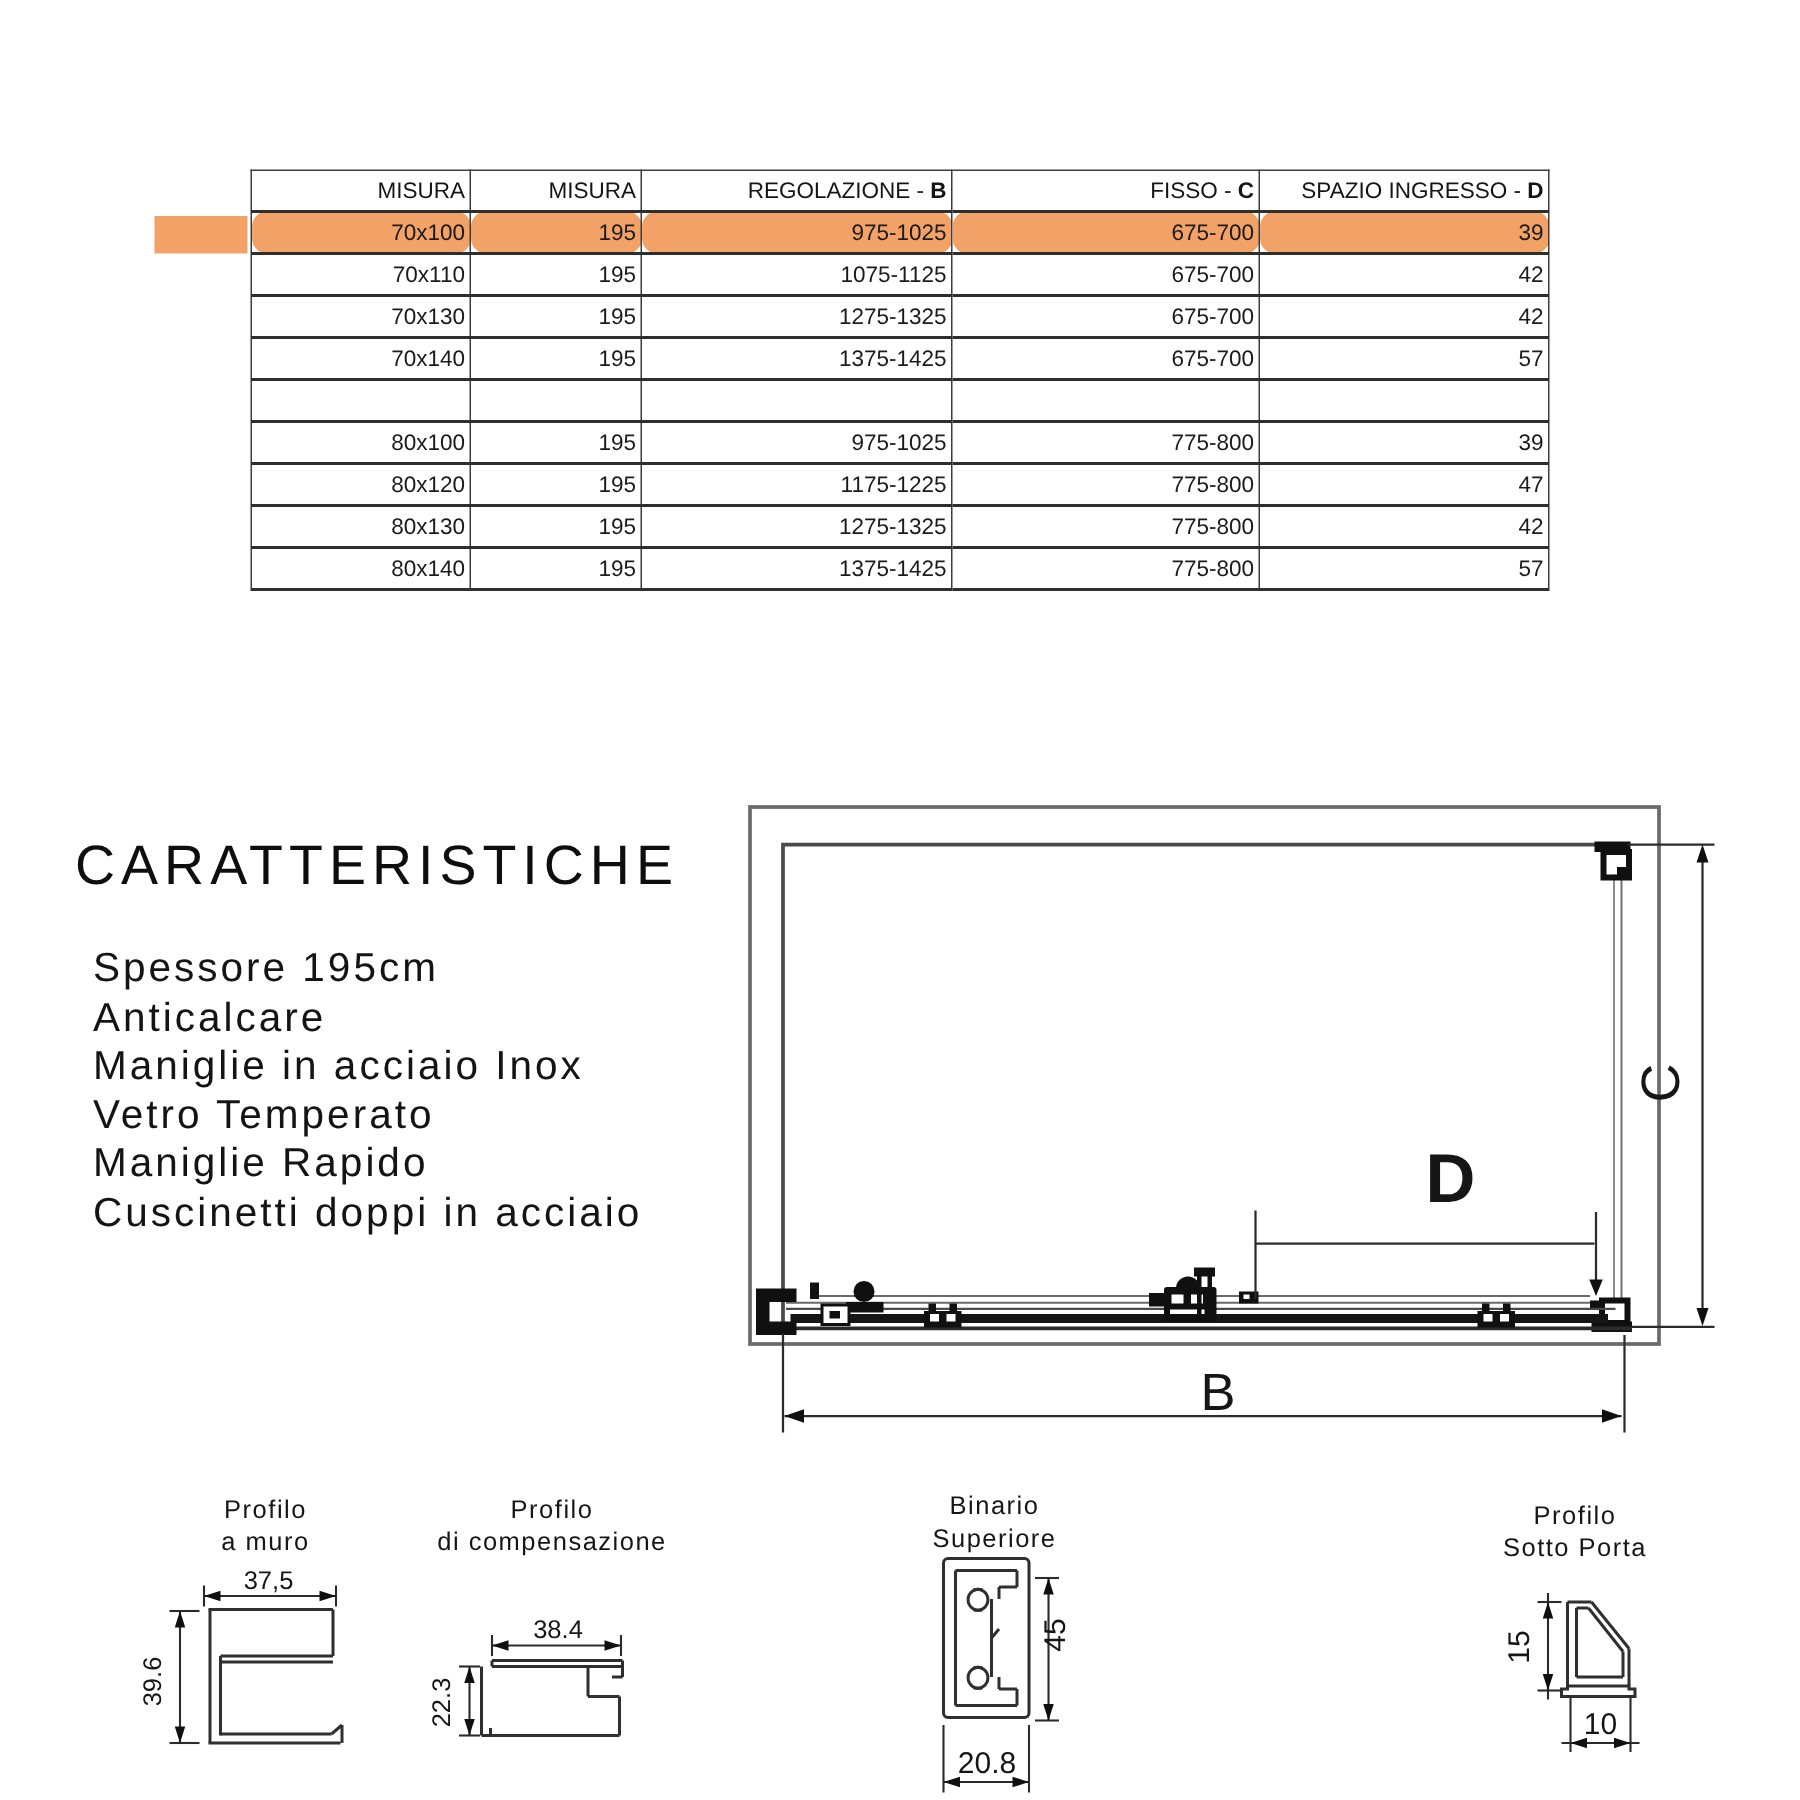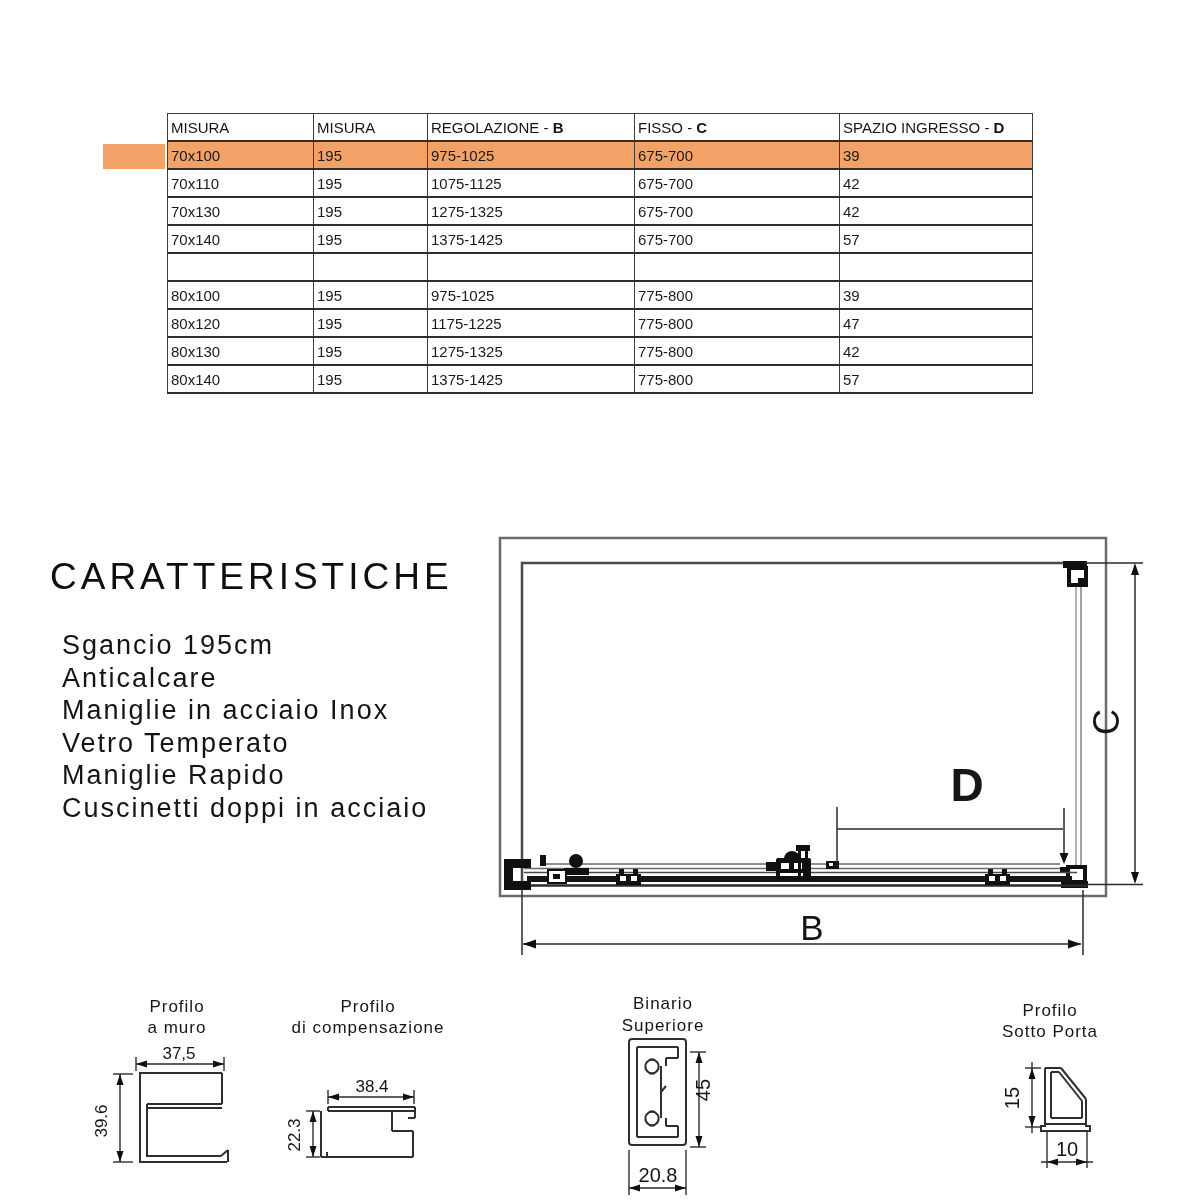--- a/index.html
+++ b/index.html
@@ -3,25 +3,25 @@
 <meta charset="utf-8">
 <style>
   html,body{margin:0;padding:0;background:#fff;}
   .sheet{position:relative;width:1200px;height:1200px;background:#ffffff;overflow:hidden;
          font-family:"Liberation Sans",sans-serif;}
 
   
   .spec-table{position:absolute;left:167px;top:113px;border-collapse:collapse;table-layout:fixed;}
   .spec-table td{border-left:1px solid #3d3d3d;border-right:1px solid #3d3d3d;
                  border-top:2px solid #2e2e2e;border-bottom:2px solid #2e2e2e;
-                 height:26px;font-size:15px;text-align:left;vertical-align:middle;
+                 height:26px;font-size:15px;text-align:right;vertical-align:middle;
                  color:#1b1b1b;padding:0 3px;white-space:nowrap;overflow:hidden;}
   .spec-table tr.header-row td{border-top:1px solid #3d3d3d;font-size:15px;color:#151515;}
   .spec-table td .suffix{font-weight:bold;}
-  .spec-table tr.hl td{background:#F2A266;}
+  .spec-table tr.hl td{background:#F2A266;border-radius:10px;}
   .spec-table tr.spacer td{height:26px;background:#fff;}
   .orange-tab{position:absolute;left:103px;top:144px;width:62px;height:25px;background:#F2A266;}
 
   
   .car-title{position:absolute;left:38px;top:556px;font-size:37px;letter-spacing:4px;
              color:#0e0e0e;font-weight:400;margin-left:12px;}
   .car-list{position:absolute;left:62px;top:629px;font-size:27px;letter-spacing:2px;
             color:#141414;line-height:32.5px;font-weight:400;}
 
   
@@ -115,21 +115,21 @@
           <td>195</td>
           <td>1375-1425</td>
           <td>775-800</td>
           <td>57</td>
         </tr>
       </tbody>
   </table>
 
   <div class="car-title">CARATTERISTICHE</div>
   <div class="car-list" id="car-list">
-      <div>Sgancio 195cm</div>
+      <div>Spessore 195cm</div>
       <div>Anticalcare</div>
       <div>Maniglie in acciaio Inox</div>
       <div>Vetro Temperato</div>
       <div>Maniglie Rapido</div>
       <div>Cuscinetti doppi in acciaio</div>
     </div>
 
   <svg class="draw-layer" viewBox="0 0 1200 1200" xmlns="http://www.w3.org/2000/svg">
 
     <g>

